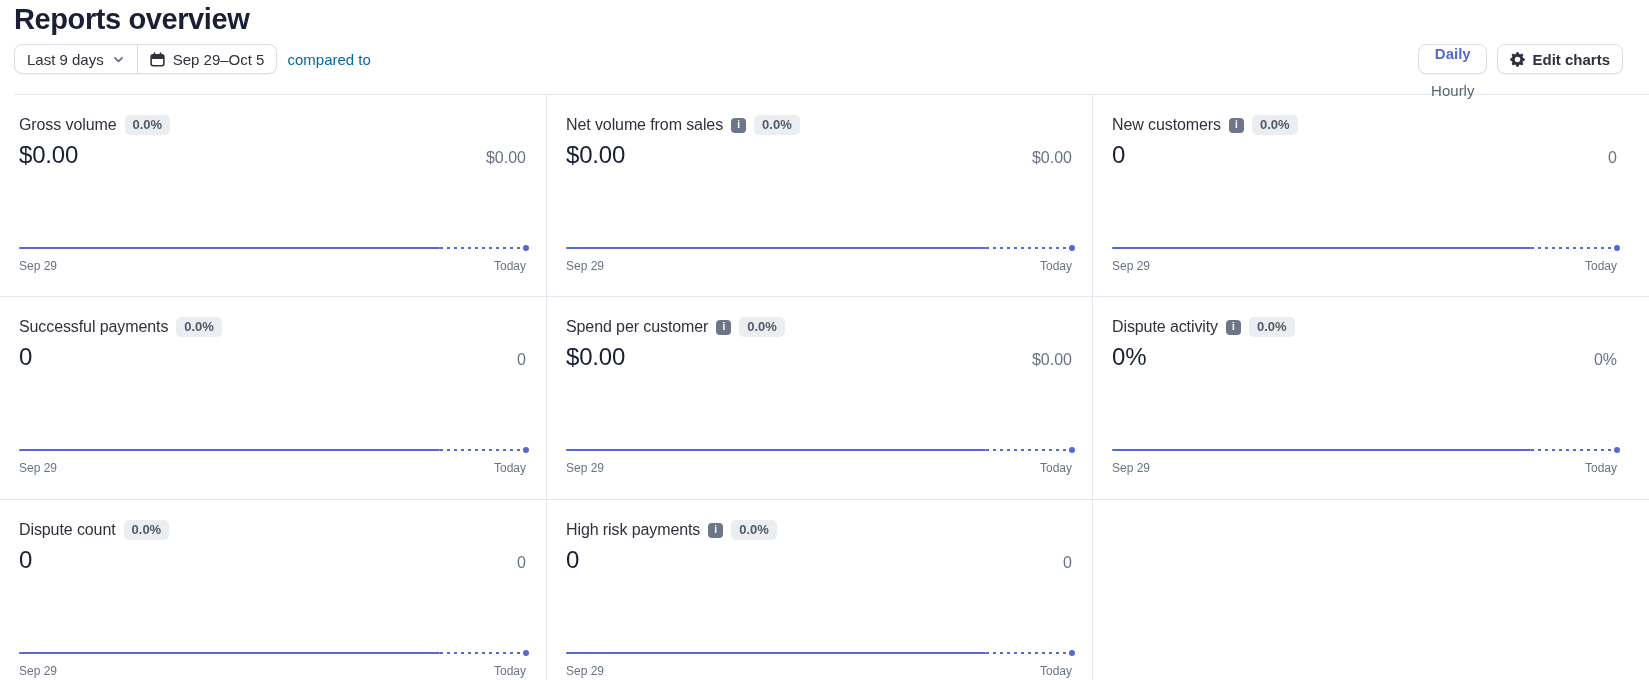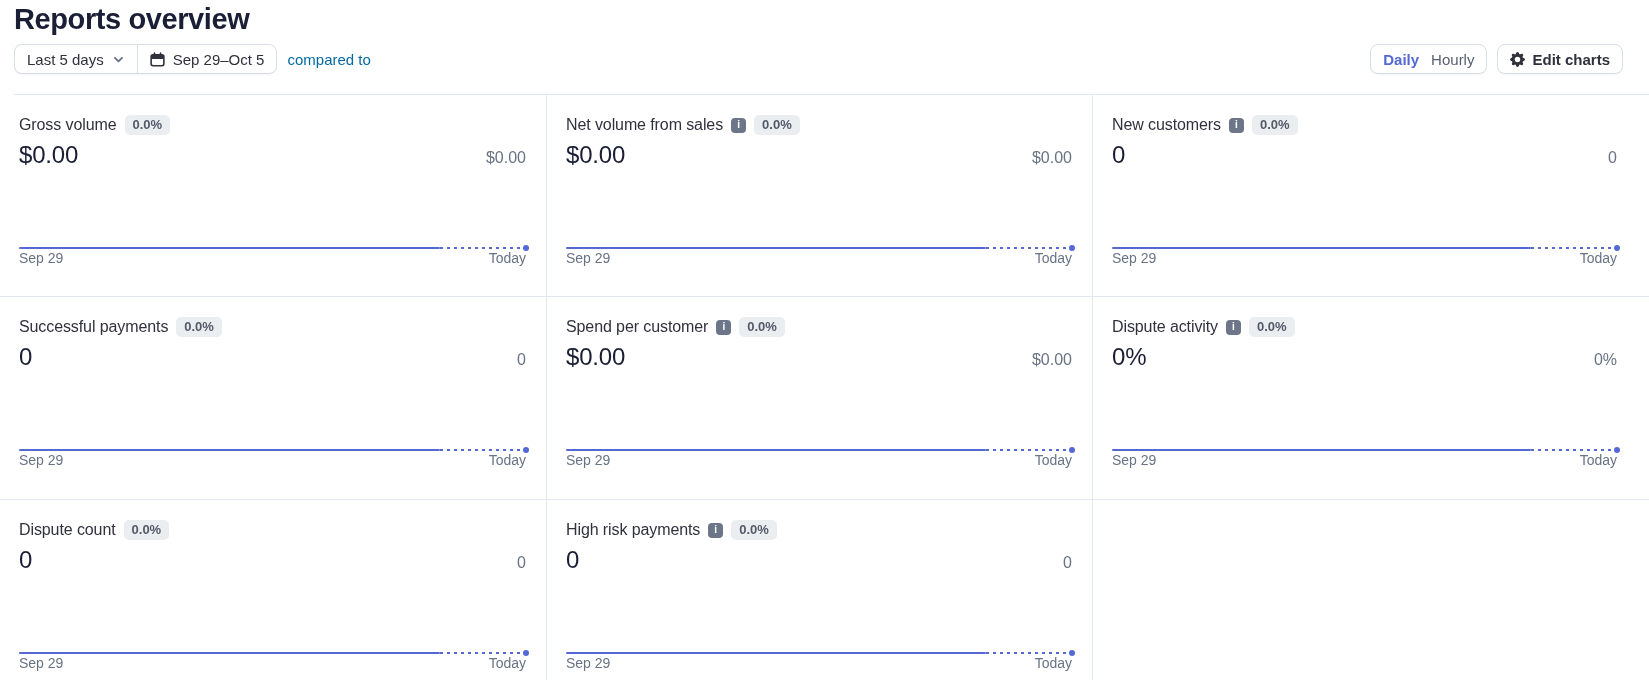--- a/index.html
+++ b/index.html
@@ -27,21 +27,21 @@
     border: 1px solid #d8dee4; border-radius: 8px;
     font-size: 15px; font-weight: 500; color: #30313d;
     box-shadow: 0 1px 1px rgba(0,0,0,0.04);
     cursor: pointer; white-space: nowrap;
   }
   .btn-group { display: inline-flex; }
   .btn-group .btn:first-child { border-radius: 8px 0 0 8px; }
   .btn-group .btn:last-child { border-radius: 0 8px 8px 0; margin-left: -1px; }
   .compared-to { margin: 0 12px 0 10px; font-size: 15px; color: #0369a1; }
   .filter-right { margin-left: auto; display: inline-flex; gap: 10px; align-items: center; }
-  .toggle { gap: 12px; cursor: default; }
+  .toggle { gap: 20px; cursor: default; flex-direction: column; }
   .toggle-opt { cursor: pointer; }
   .toggle-opt.active { color: #5469d4; font-weight: 700; }
   .toggle-opt.inactive { color: #596171; font-weight: 500; }
   .edit-btn { font-weight: 600; color: #30313d; gap: 7px; }
   .icon-svg { display: inline-block; flex: 0 0 auto; }
 
   
   .top-divider { border-top: 1px solid #e3e8ee; margin-left: 14px; }
   .grid {
     display: grid;
@@ -79,32 +79,32 @@
   .line-dashed {
     position: absolute; left: 83%; right: 0; top: 0; height: 2px;
     background: repeating-linear-gradient(to right, #5469d4 0 3px, transparent 3px 7px);
   }
   .line-dot {
     position: absolute; right: -3px; top: -2px;
     width: 6px; height: 6px; border-radius: 50%; background: #5469d4;
   }
   .xlabels {
     display: flex; justify-content: space-between;
-    margin-top: 1px; font-size: 14px; color: #687385;
+    margin-top: 10px; font-size: 12px; color: #687385;
   }
 </style>
 </head>
 <body>
 
 <div class="header">
   <h1 class="page-title">Reports overview</h1>
   <div class="filterbar">
     <span class="btn-group">
       <span class="btn">
-        <span>Last 5 days</span>
+        <span>Last 9 days</span>
         <svg class="icon-svg" width="13" height="13" viewBox="0 0 14 14">
             <path d="M3.2 5.2 L7 9 L10.8 5.2" fill="none" stroke="#687385" stroke-width="2" stroke-linecap="round" stroke-linejoin="round"></path>
           </svg>
       </span>
       <span class="btn">
         <svg class="icon-svg" width="15" height="15" viewBox="0 0 16 16">
             <rect x="1.2" y="3" width="13.6" height="11.6" rx="2" fill="none" stroke="#30313d" stroke-width="1.7"></rect>
             <rect x="1.2" y="3" width="13.6" height="4.4" rx="1.6" fill="#30313d"></rect>
             <line x1="4.8" y1="1" x2="4.8" y2="4" stroke="#30313d" stroke-width="1.7" stroke-linecap="round"></line>
             <line x1="11.2" y1="1" x2="11.2" y2="4" stroke="#30313d" stroke-width="1.7" stroke-linecap="round"></line>

